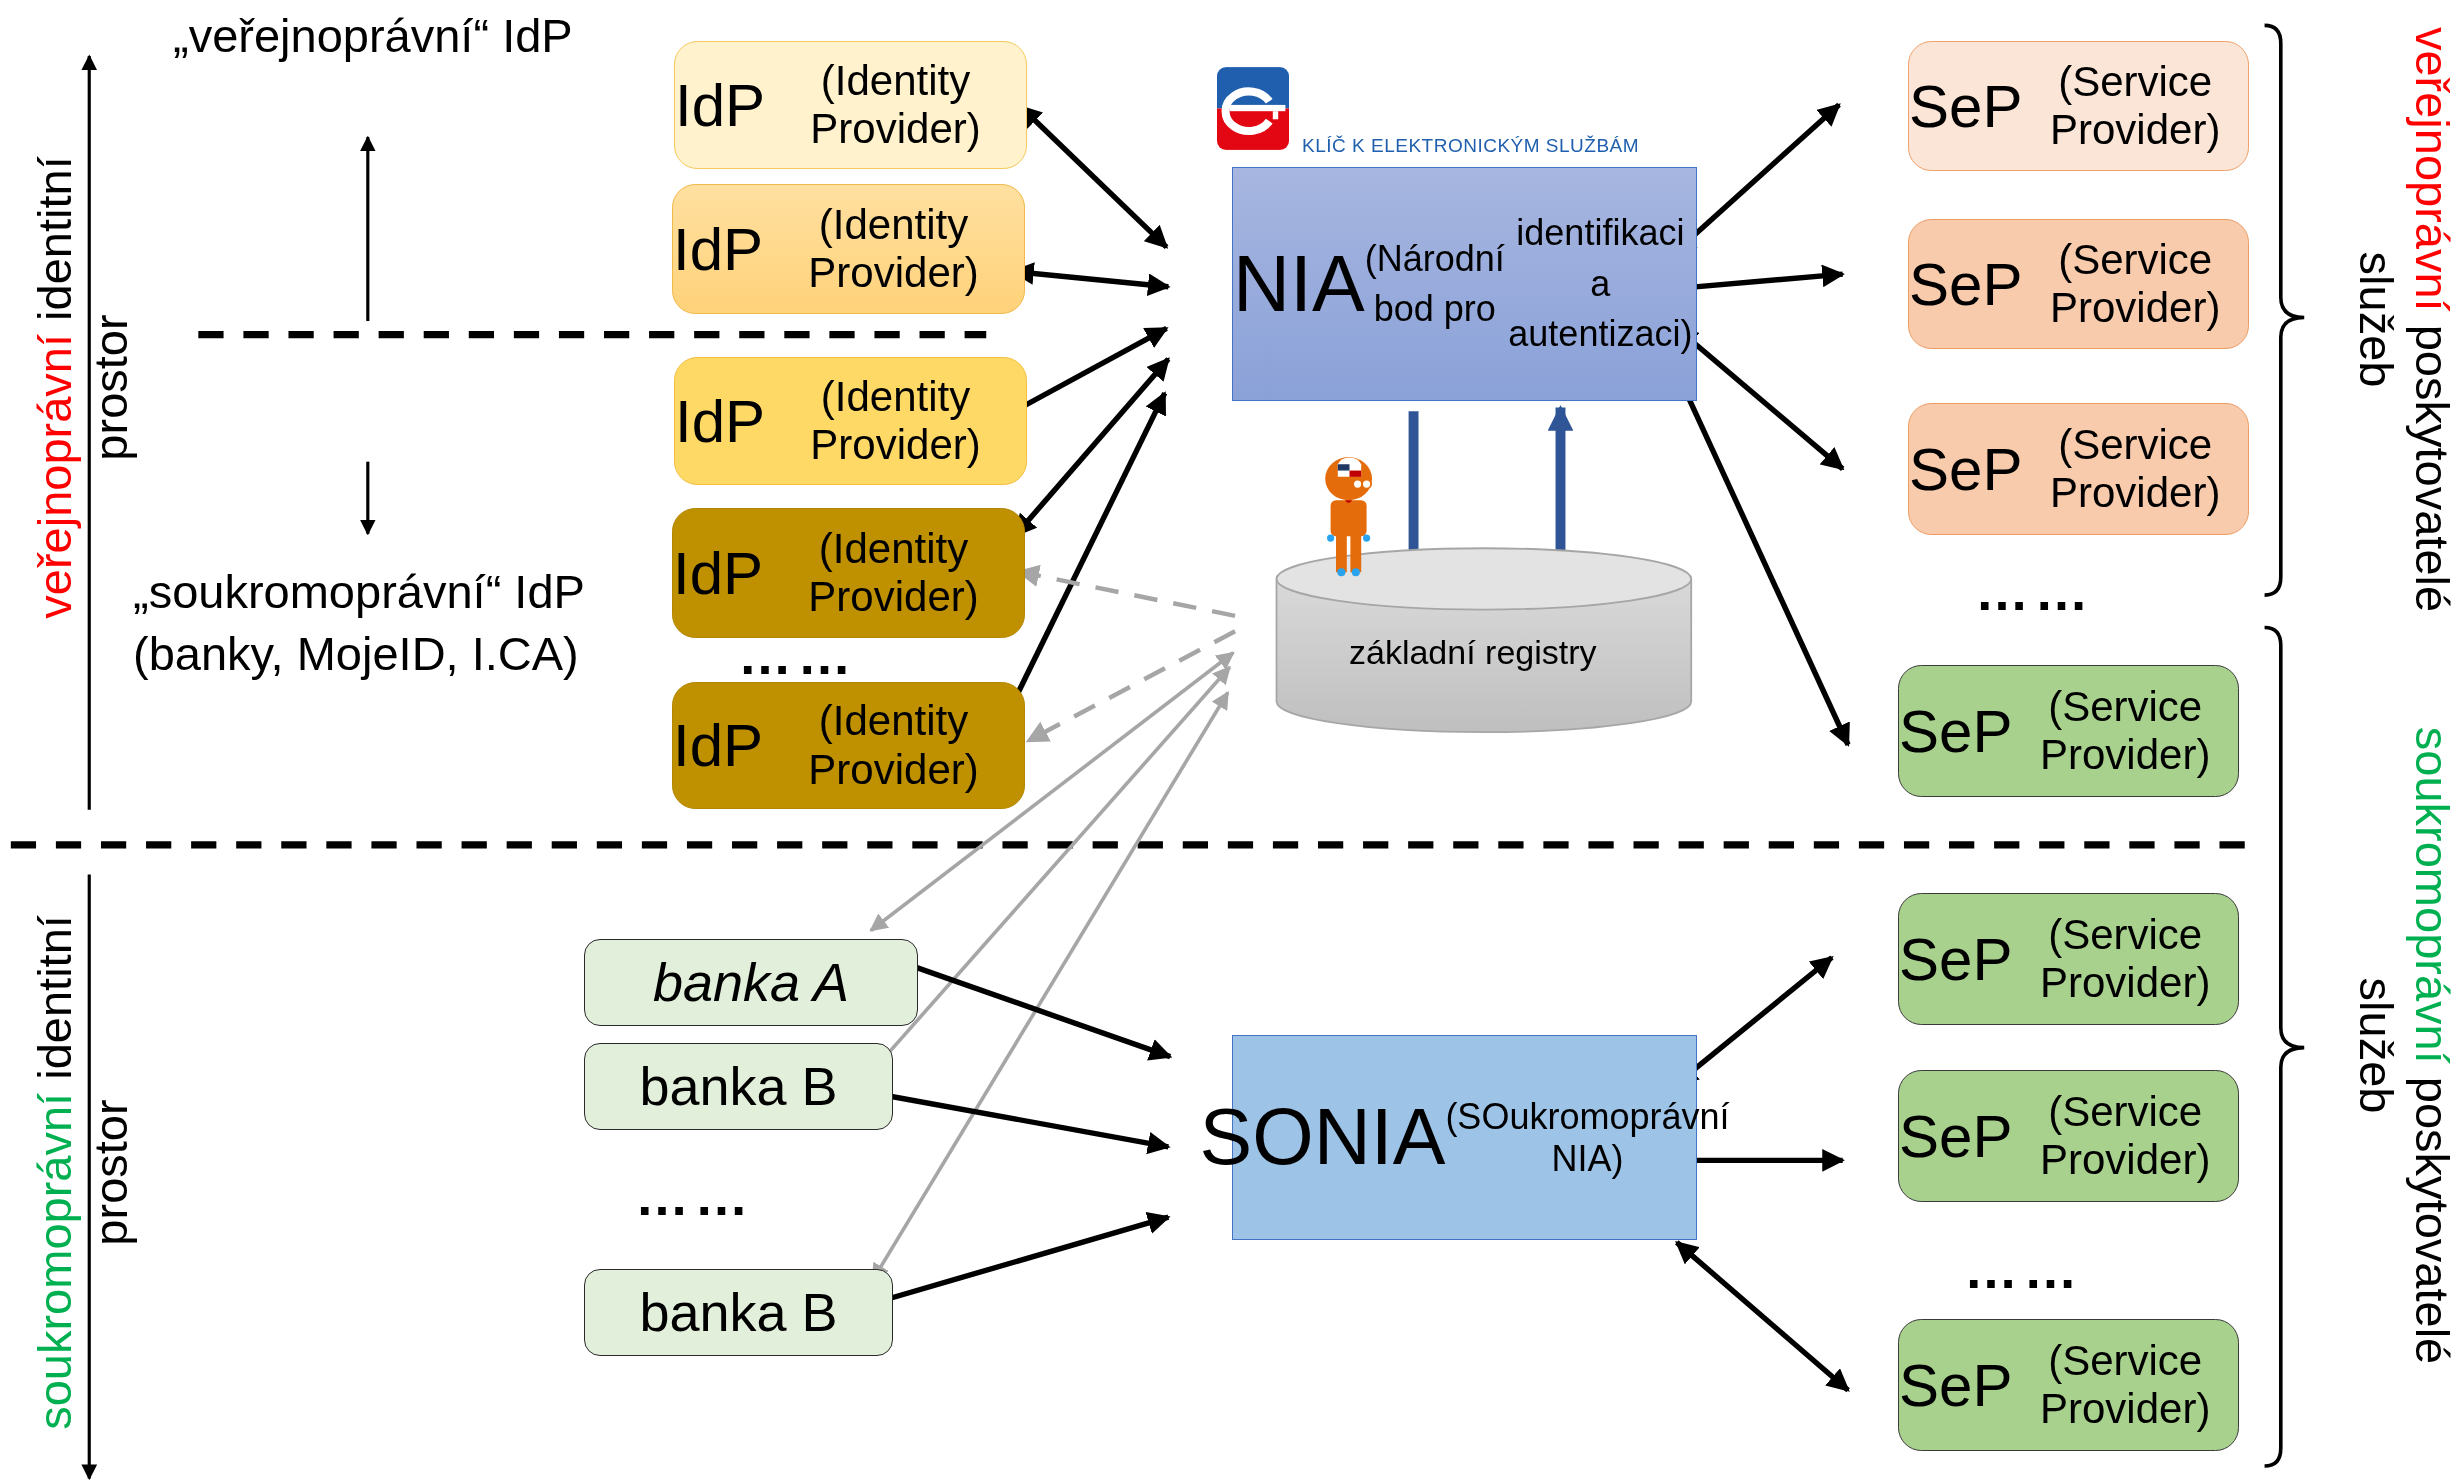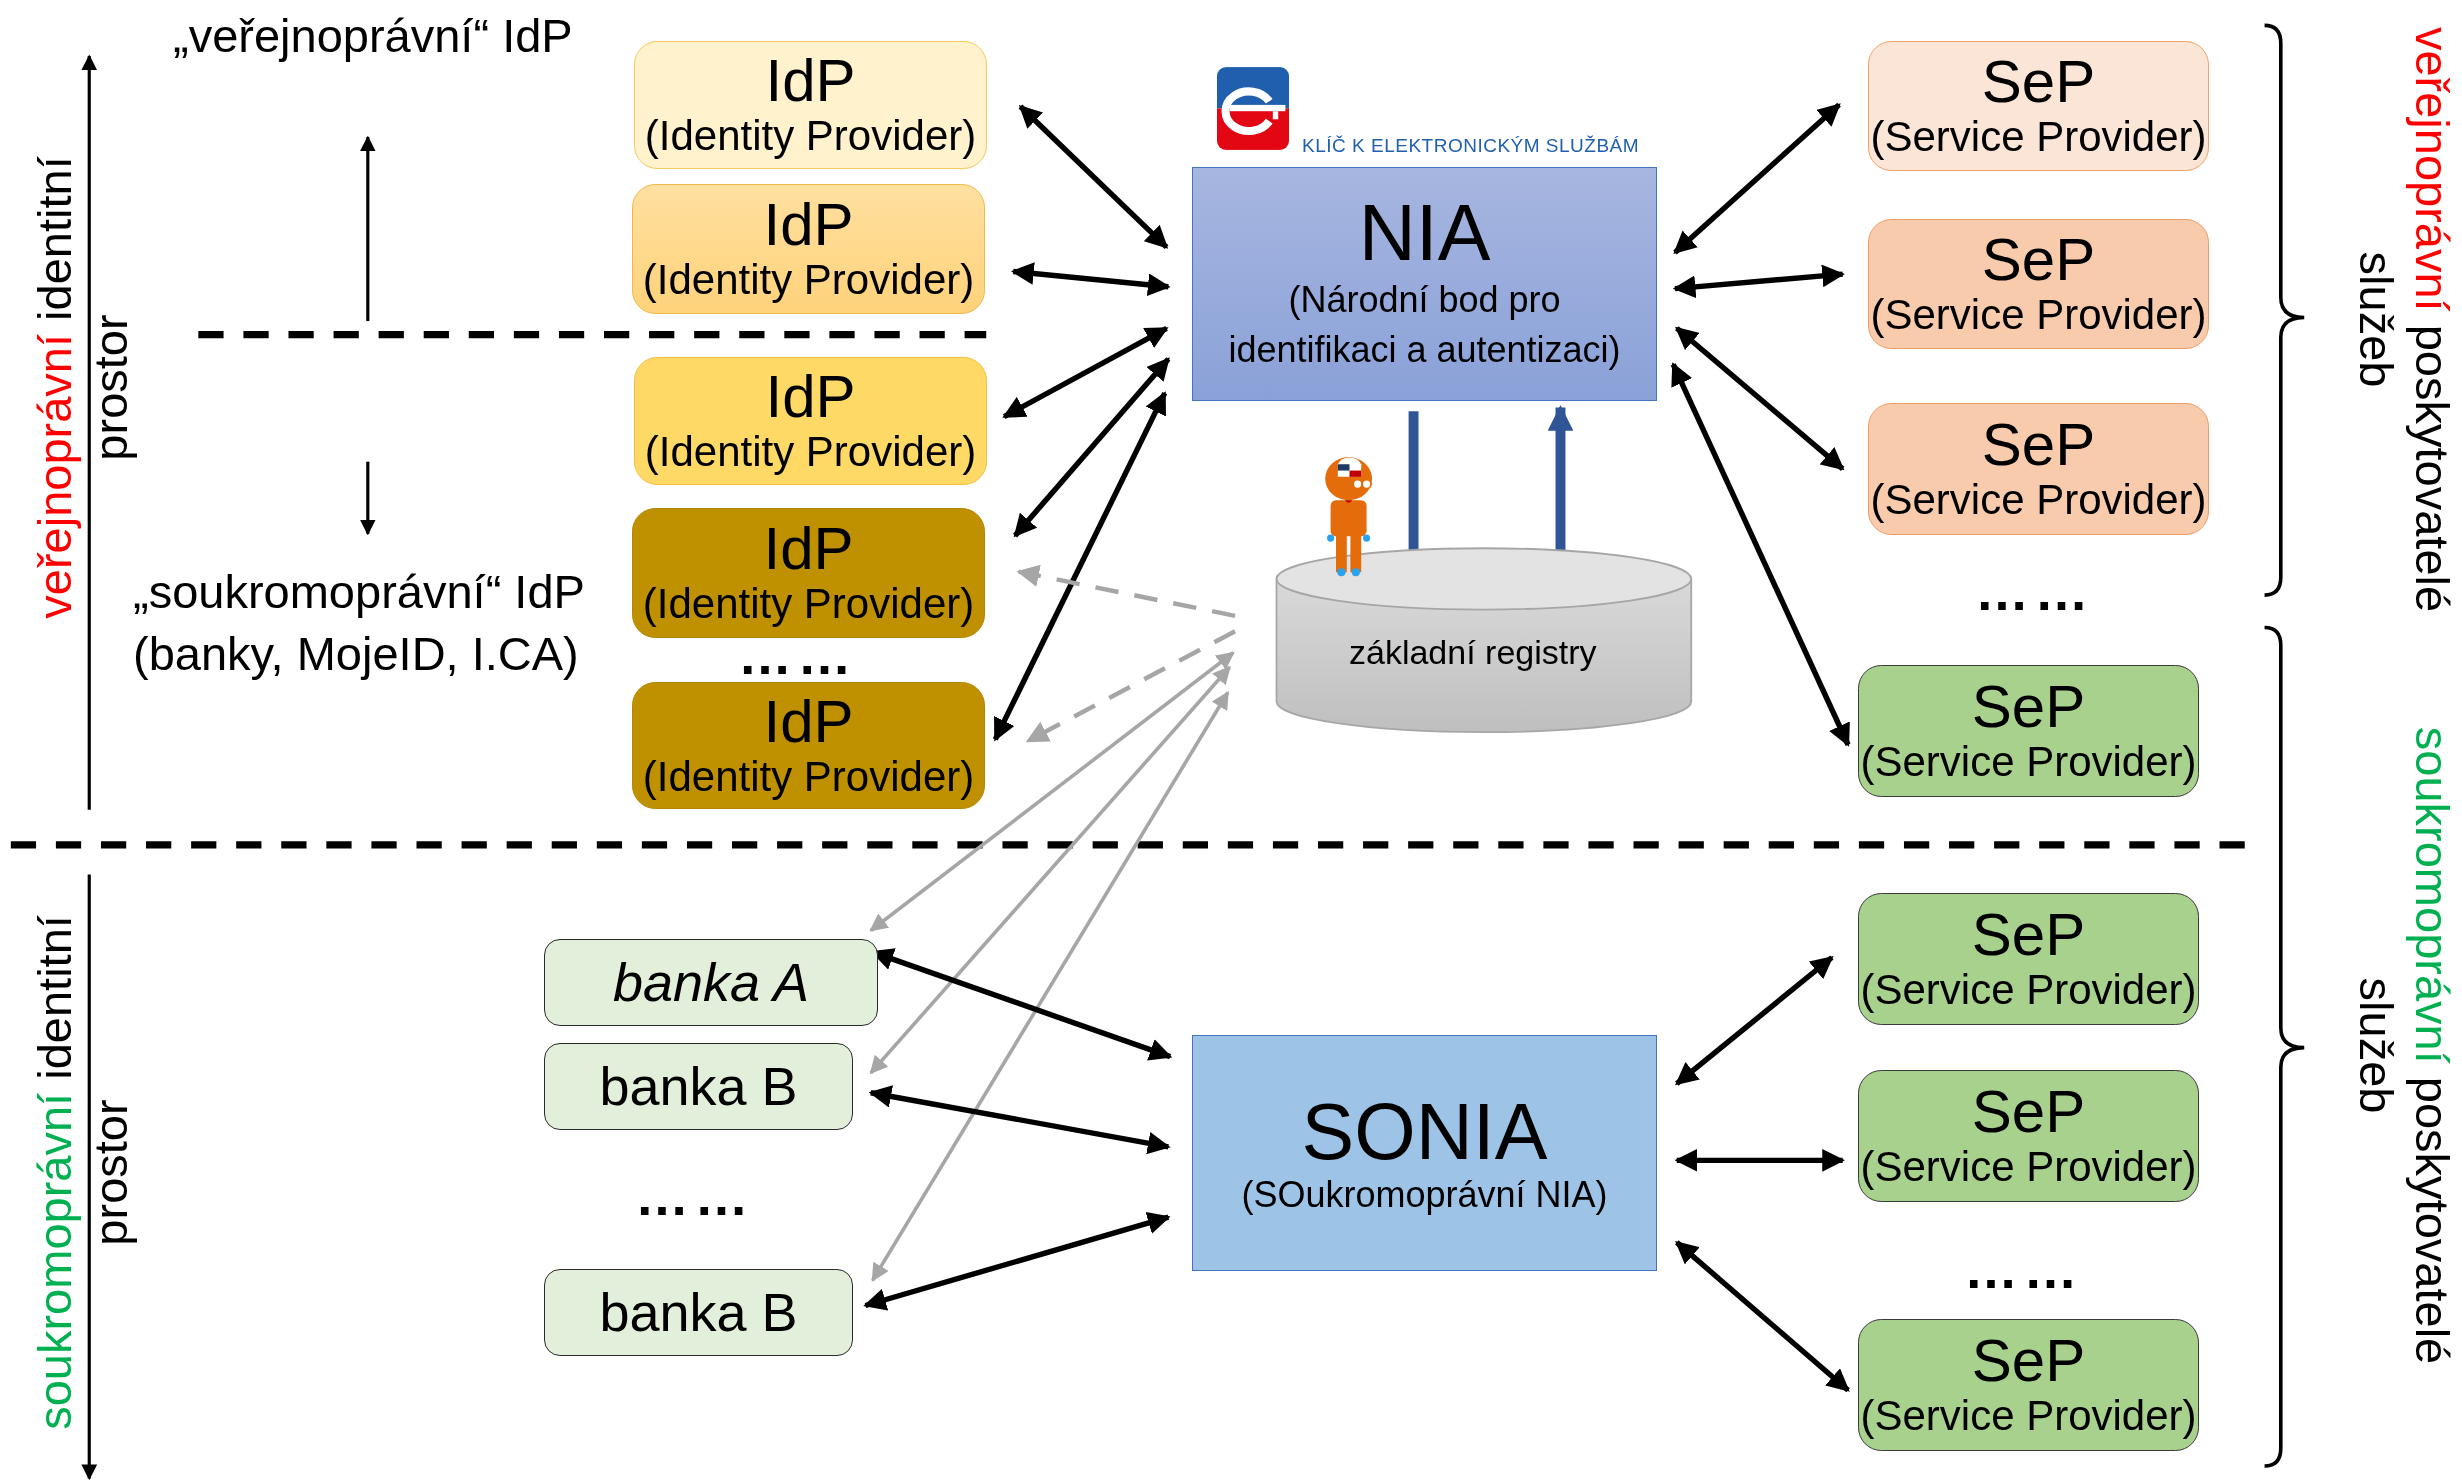--- a/index.html
+++ b/index.html
@@ -1,20 +1,20 @@
 <!DOCTYPE html>
 <html style="font-size:14.4px"><head>
 <meta charset="utf-8">
 <style>
   html, body { margin:0; padding:0; background:#ffffff; }
   body { width:2462px; height:1485px; position:relative; overflow:hidden;
          font-family:"Liberation Sans", "DejaVu Sans", sans-serif; color:#000; }
   #lines { position:absolute; left:0; top:0; width:2462px; height:1485px; z-index:1; }
-  .box { position:absolute; box-sizing:border-box; display:flex; flex-direction:column;
-         align-items:center; justify-content:center; text-align:center; z-index:2; }
+  .box { position:absolute; box-sizing:border-box; display:flex; flex-direction:row;
+         align-items:center; justify-content:center; text-align:center; z-index:2;margin-left:40px; }
   .rounded { border-radius:23.4px; }
   .title { font-size:60px; line-height:1.05; }
   .sub { font-size:42px; line-height:1.15; }
   .idp1 { background:#fff2cc; border:1.8px solid #f5c95a; }
   .idp2 { background:#ffd98a; border:1.8px solid #f1b94a; background-image:linear-gradient(#ffe0a0,#ffd27a); }
   .idp3 { background:#ffd966; border:1.8px solid #f3be3c; }
   .idp4 { background:#bf9000; border:1.8px solid #b38600; }
   .sep-o1 { background:#fbe5d6; border:1.8px solid #f0a06a; }
   .sep-o2 { background:#f8cbad; border:1.8px solid #ee9b63; }
   .sep-g  { background:#a9d18e; border:1.8px solid #3a3a3a; }
@@ -234,17 +234,17 @@
   <div class="title">banka A</div>
 </div>
 <div class="box bank" style="left:544px; top:1043px; width:309px; height:87px;">
   <div class="title">banka B</div>
 </div>
 <div class="dots" style="left:635px; top:1169px;">……</div>
 <div class="box bank" style="left:544px; top:1269px; width:309px; height:87px;">
   <div class="title">banka B</div>
 </div>
 
-<div class="box sonia" style="left:1192px; top:1035px; width:465px; height:236px;">
+<div class="box sonia" style="left:1192px; top:1035px; width:465px; height:205px;">
   <div class="title">SONIA</div>
   <div class="sub">(SOukromoprávní NIA)</div>
 </div>
 
 
 </body></html>

